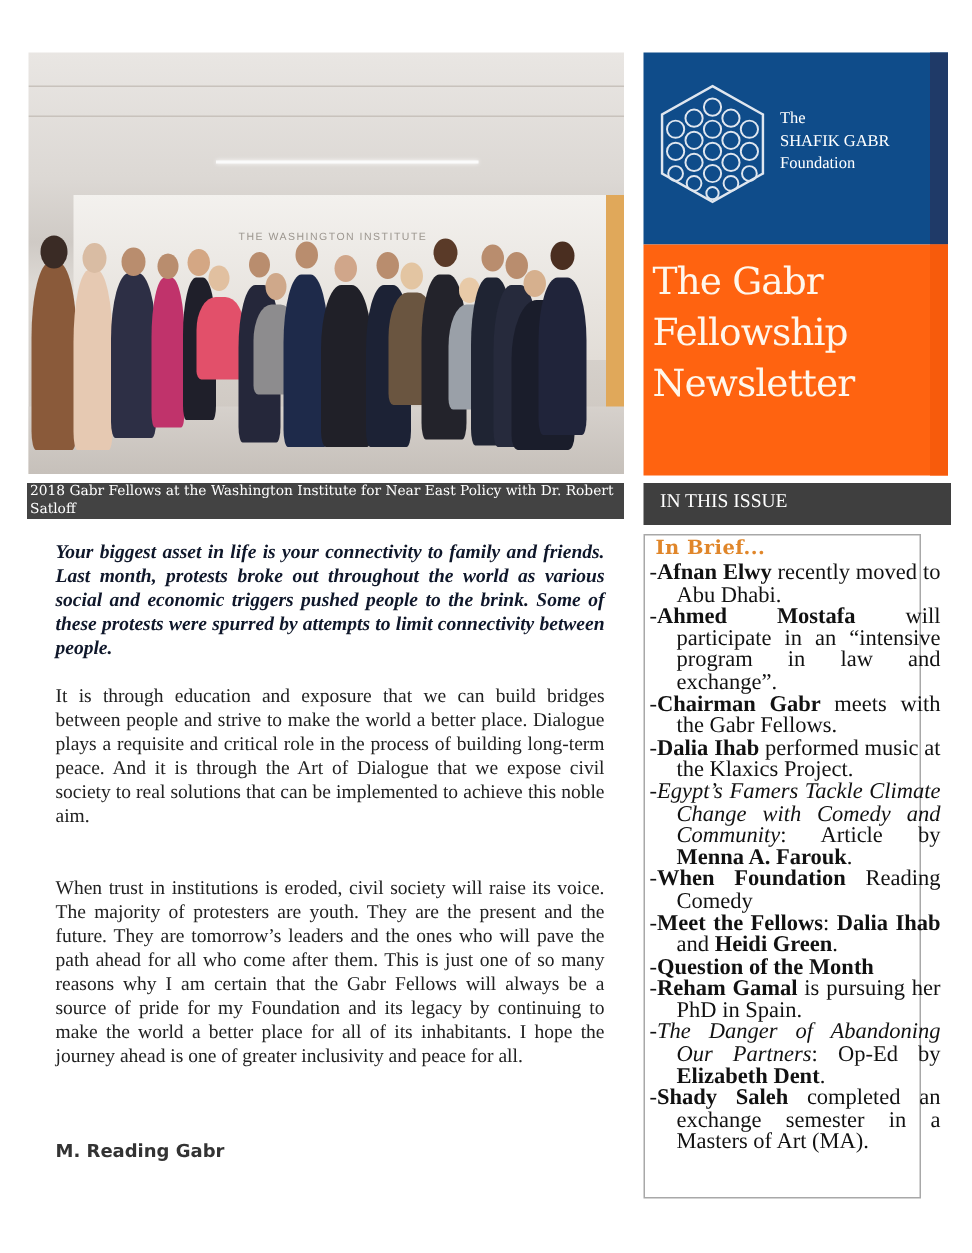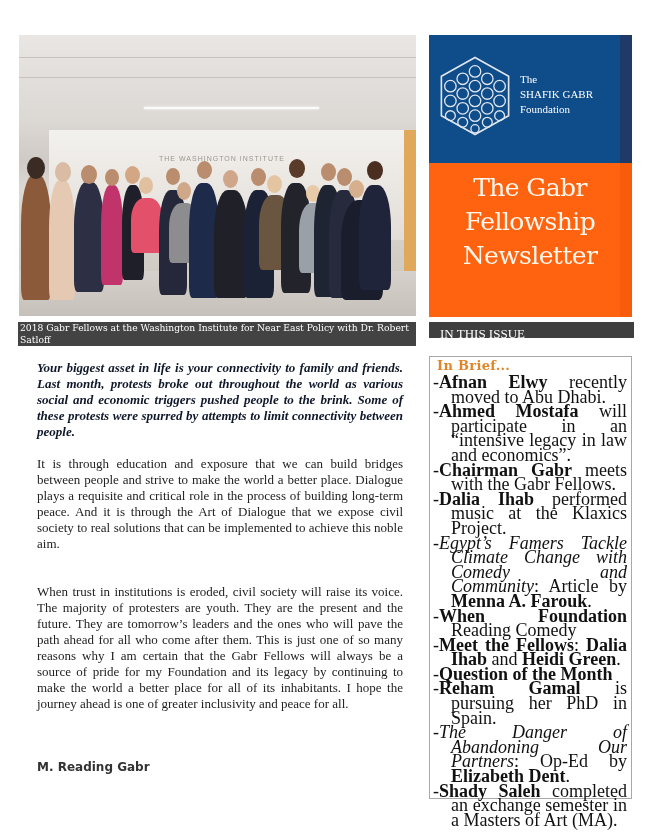--- a/index.html
+++ b/index.html
@@ -31,29 +31,29 @@
   .signature { position: absolute; left: 37px; top: 760px; font-family: "DejaVu Sans", sans-serif; font-weight: bold; font-size: 12px; color: #333; }
 
   
   .logo-panel { position: absolute; left: 429px; top: 35px; width: 203px; height: 128px; background: #0f4c8a; }
   .logo-panel .shade { position: absolute; right: 0; top: 0; width: 12px; height: 100%; background: #1f3a68; }
   .logo-panel .hex { position: absolute; left: 5px; top: 20px; width: 82px; height: 82px; }
   .logo-text { position: absolute; left: 91px; top: 37px; color: #ffffff; font-family: "Liberation Serif", serif; font-size: 11px; line-height: 15px; }
 
   .title-panel { position: absolute; left: 429px; top: 163px; width: 203px; height: 154px; background: #ff6310; }
   .title-panel .shade { position: absolute; right: 0; top: 0; width: 12px; height: 100%; background: #f75b0c; }
-  .newsletter-title { position: absolute; left: 6px; top: 8px; width: 190px; color: #fff7ec; font-family: "DejaVu Serif", serif; font-size: 25px; line-height: 34px; font-weight: normal; margin: 0; letter-spacing: -0.6px; text-align: center; }
+  .newsletter-title { position: absolute; left: 6px; top: 8px; width: 190px; color: #fff7ec; font-family: "DejaVu Serif", serif; font-size: 25px; line-height: 34px; font-weight: normal; margin: 0; letter-spacing: -0.6px; }
   .issue-line { position: absolute; left: 6px; top: 124px; color: #ffeedd; font-family: "DejaVu Serif", serif; font-size: 12.5px; letter-spacing: 0.2px; }
 
-  .issue-bar { position: absolute; left: 429px; top: 322px; width: 205px; height: 16px; background: #3f3f3f; color: #ffffff; font-family: "Liberation Serif", serif; font-size: 13px; line-height: 24px; }
+  .issue-bar { position: absolute; left: 429px; top: 322px; width: 205px; height: 28px; background: #3f3f3f; color: #ffffff; font-family: "Liberation Serif", serif; font-size: 13px; line-height: 24px; }
   .issue-bar span { padding-left: 11px; }
 
-  .brief-box { position: absolute; left: 429px; top: 356px; width: 203px; height: 443px; border: 1.5px solid #a8a8a8; box-sizing: border-box; background: #ffffff; }
+  .brief-box { position: absolute; left: 429px; top: 356px; width: 185px; height: 443px; border: 1.5px solid #a8a8a8; box-sizing: border-box; background: #ffffff; }
   .brief-heading { position: absolute; left: 7px; top: 1px; color: #e0862a; font-family: "DejaVu Serif", serif; font-weight: bold; font-size: 13px; letter-spacing: 0.3px; }
-  .brief-list { position: absolute; left: 3px; top: 18px; width: 194px; margin: 0; padding: 0; list-style: none; font-family: "Liberation Serif", serif; font-size: 18px; line-height: 14.6px; color: #111; }
+  .brief-list { position: absolute; left: 3px; top: 18px; width: 194px; margin: 0; padding: 0; list-style: none; font-family: "Liberation Serif", serif; font-size: 15px; line-height: 14.6px; color: #111; }
   .brief-list li { padding-left: 18px; text-indent: -18px; text-align: justify; }
   .brief-list b { font-weight: bold; }
 </style>
 </head>
 <body>
 
 <div class="photo">
   <div class="ceiling-line" style="left:0;top:22px;width:100%;"></div>
   <div class="ceiling-line" style="left:0;top:42px;width:100%;"></div>
   <div class="light" style="left:125px;top:72px;width:175px;"></div>
@@ -146,21 +146,21 @@
 </div>
 
 <div class="issue-bar">
   <span>IN THIS ISSUE</span>
 </div>
 
 <div class="brief-box">
   <div class="brief-heading">In Brief...</div>
   <ul class="brief-list">
     <li>-<b>Afnan Elwy</b><span> recently moved to Abu Dhabi.</span></li>
-    <li>-<b>Ahmed Mostafa</b><span> will participate in an “intensive legacy in law and economics”.</span></li>
+    <li>-<b>Ahmed Mostafa</b><span> will participate in an “intensive program in law and exchange”.</span></li>
     <li>-<b>Chairman Gabr</b><span> meets with the Gabr Fellows.</span></li>
     <li>-<b>Dalia Ihab</b><span> performed music at the Klaxics Project.</span></li>
     <li>-<i>Egypt’s Famers Tackle Climate Change with Comedy and Community</i><span>: Article by </span><b>Menna A. Farouk</b><span>.</span></li>
     <li>-<b>When Foundation</b><span> Reading Comedy</span></li>
     <li>-<b>Meet the Fellows</b><span>: </span><b>Dalia Ihab</b><span> and </span><b>Heidi Green</b><span>.</span></li>
     <li>-<b>Question of the Month</b></li>
     <li>-<b>Reham Gamal</b><span> is pursuing her PhD in Spain.</span></li>
     <li>-<i>The Danger of Abandoning Our Partners</i><span>: Op-Ed by </span><b>Elizabeth Dent</b><span>.</span></li>
     <li>-<b>Shady Saleh</b><span> completed an exchange semester in a Masters of Art (MA).</span></li>
   </ul>

